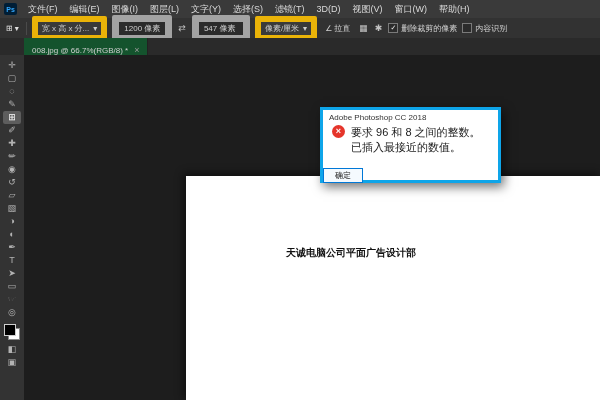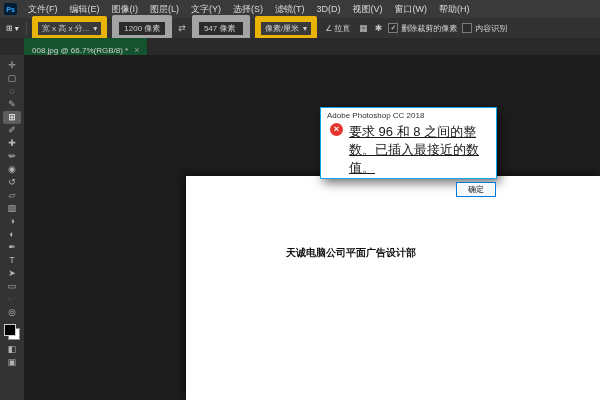--- a/index.html
+++ b/index.html
@@ -46,27 +46,27 @@
   .swatch-bg{position:absolute;right:0;bottom:0;width:10px;height:10px;background:#fff;border:1px solid #8a8a8a;}
 
   
   .canvas-area{position:absolute;left:24px;top:55px;right:0;bottom:0;background:#1d1d1d;}
   .document{position:absolute;left:162px;top:121px;right:-2px;bottom:-2px;background:#ffffff;
             box-shadow:-3px -3px 8px rgba(0,0,0,0.45);}
   .doc-heading{position:absolute;left:100px;top:70px;font-size:10px;font-weight:bold;color:#111111;}
 
   
   .dialog{position:absolute;left:296px;top:52px;width:175px;height:70px;background:#ffffff;
-          border:1px solid #0ea5e9;box-shadow:3px 4px 10px rgba(0,0,0,0.55);color:#222;}
+          border:3px solid #0ea5e9;box-shadow:3px 4px 10px rgba(0,0,0,0.55);color:#222;}
   .dialog-title{padding:3px 6px 2px 6px;font-size:8px;color:#333;}
   .dialog-body{display:flex;gap:6px;padding:1px 8px 0 9px;align-items:flex-start;}
   .err-icon{flex:0 0 13px;width:13px;height:13px;border-radius:50%;background:#e5352b;color:#fff;
             font-size:9px;line-height:13px;text-align:center;font-weight:bold;}
-  .dialog-msg{font-size:13px;line-height:1.4;color:#1a1a1a;text-decoration:underline;}
-  .dialog-footer{display:flex;justify-content:flex-end;margin-top:4px;padding-left:32px;}
+  .dialog-msg{font-size:11px;line-height:1.4;color:#1a1a1a;}
+  .dialog-footer{display:flex;justify-content:flex-start;margin-top:12px;}
   .ok-btn{border:1px solid #0078d7;background:#f5fafe;padding:1px 11px;font-size:8px;color:#1a1a1a;
           font-family:"Liberation Sans",sans-serif;}
 </style>
 </head>
 <body>
 
 <div class="app">
 
   <div class="menubar">
     <div class="ps-logo">Ps</div>

